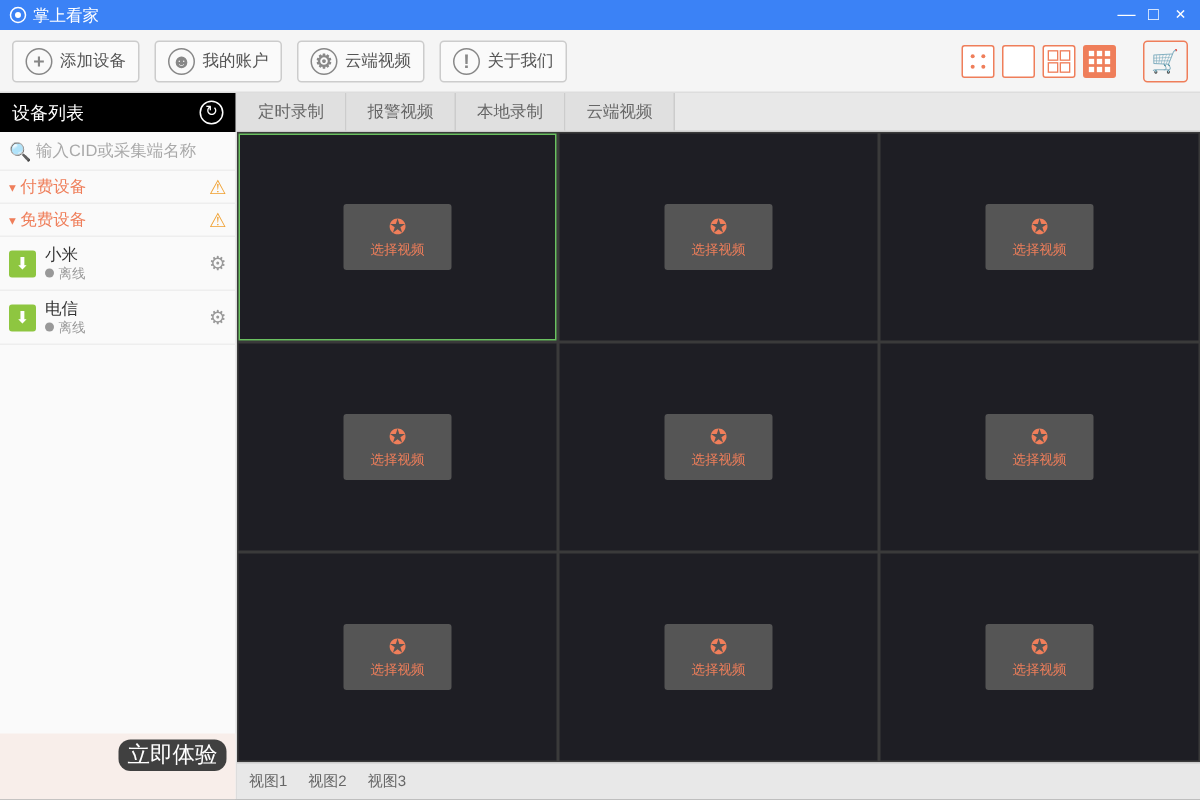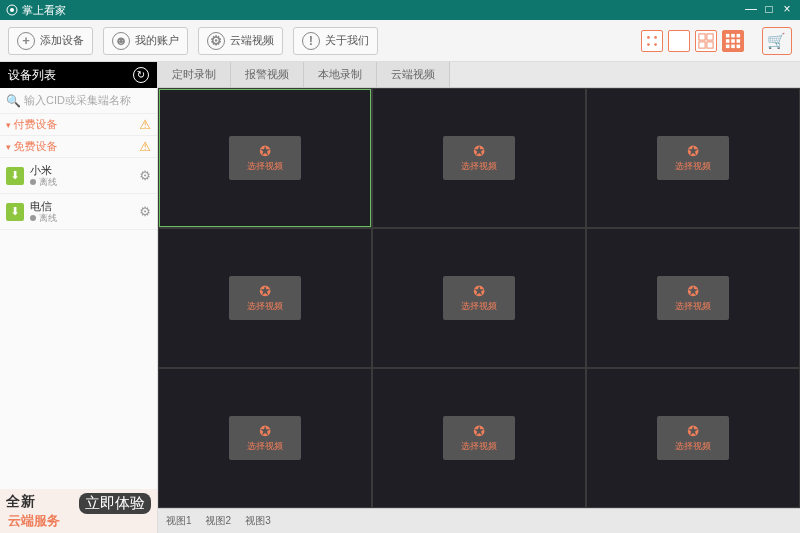--- a/index.html
+++ b/index.html
@@ -1,18 +1,18 @@
 <!DOCTYPE html>
 <html><head>
 <meta charset="utf-8">
 <style>
 * { margin: 0; padding: 0; box-sizing: border-box; font-family: "Microsoft YaHei", sans-serif; }
 body { background: #fff; width: 800px; height: 533px; overflow: hidden; position: relative; }
 
-.titlebar { height: 20px; background: #0f766e; display: flex; align-items: center; padding: 0 6px; color: #fff; font-size: 11px; }
+.titlebar { height: 20px; background: #3b82f6; display: flex; align-items: center; padding: 0 6px; color: #fff; font-size: 11px; }
 .titlebar .app-icon { width: 12px; height: 12px; margin-right: 4px; display: inline-block; }
 .titlebar .spacer { flex: 1; }
 .titlebar .win-btn { width: 14px; height: 14px; margin-left: 4px; text-align: center; font-size: 12px; line-height: 12px; cursor: pointer; }
 
 .toolbar { height: 42px; background: #f5f5f5; border-bottom: 1px solid #ddd; display: flex; align-items: center; padding: 0 8px; }
 .tool-btn { display: flex; align-items: center; height: 28px; padding: 0 8px; margin-right: 10px; border: 1px solid #ccc; border-radius: 3px; background: #fafafa; cursor: pointer; font-size: 11px; color: #555; }
 .tool-btn .circ { width: 18px; height: 18px; border: 1.5px solid #888; border-radius: 50%; margin-right: 5px; display: flex; align-items: center; justify-content: center; font-size: 13px; color: #888; font-weight: bold; }
 
 .toolbar .spacer { flex: 1; }
 .layout-btn { width: 22px; height: 22px; border: 1.5px solid #ef7e5a; margin-left: 5px; border-radius: 2px; cursor: pointer; display: inline-block; position: relative; background: #fff; }
@@ -167,24 +167,20 @@
       <span class="meta">
           <span>电信</span>
           <span class="sub">
             <span class="dot"></span>
             <span>离线</span>
           </span>
         </span>
       <span class="gear">⚙</span>
     </div>
     <div class="promo">
-      <div>
-        <div><span class="big">全新</span></div>
-        <div><span class="cloud">云端服务</span></div>
-      </div>
       <span class="pill">立即体验</span>
     </div>
   </div>
 
   <div class="content">
     <div class="tabs">
       <div class="tab">定时录制</div>
       <div class="tab">报警视频</div>
       <div class="tab">本地录制</div>
       <div class="tab">云端视频</div>

